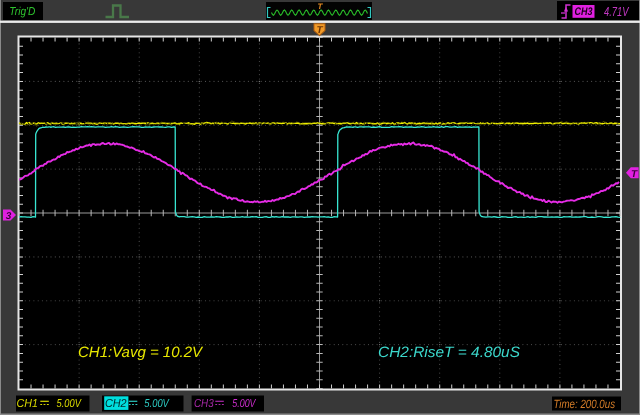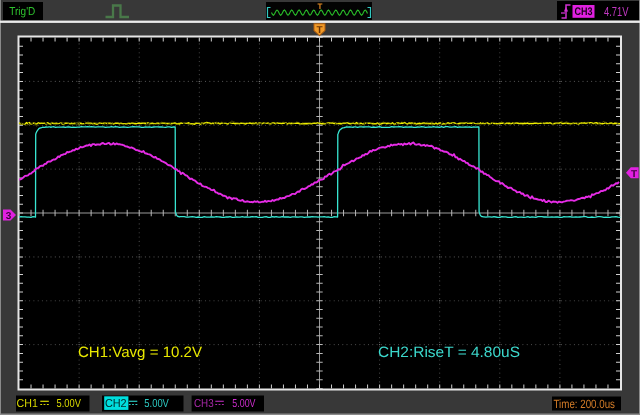--- a/index.html
+++ b/index.html
@@ -1,16 +1,16 @@
 <!DOCTYPE html>
 <html><head>
 <meta charset="utf-8">
 <style>
   html,body { margin:0; padding:0; background:#383838; }
-  .wrap { width:516px; height:415px; transform: perspective(1000px) translateZ(0.001px); }
+  .wrap { width:516px; height:415px; transform: perspective(1000px) translateZ(0.001px); font-style: italic; }
   svg { display:block; font-family:"Liberation Sans", sans-serif; }
   svg text { text-rendering: geometricPrecision; }
 </style>
 </head>
 <body>
 <div class="wrap">
 <svg width="640" height="415" viewBox="0 0 640 415">
 <rect x="0" y="0" width="640" height="415" fill="#383838"></rect>
 <rect x="0" y="0" width="1" height="415" fill="#8a8a8a"></rect>
 <rect x="639" y="0" width="1" height="415" fill="#8a8a8a"></rect>

